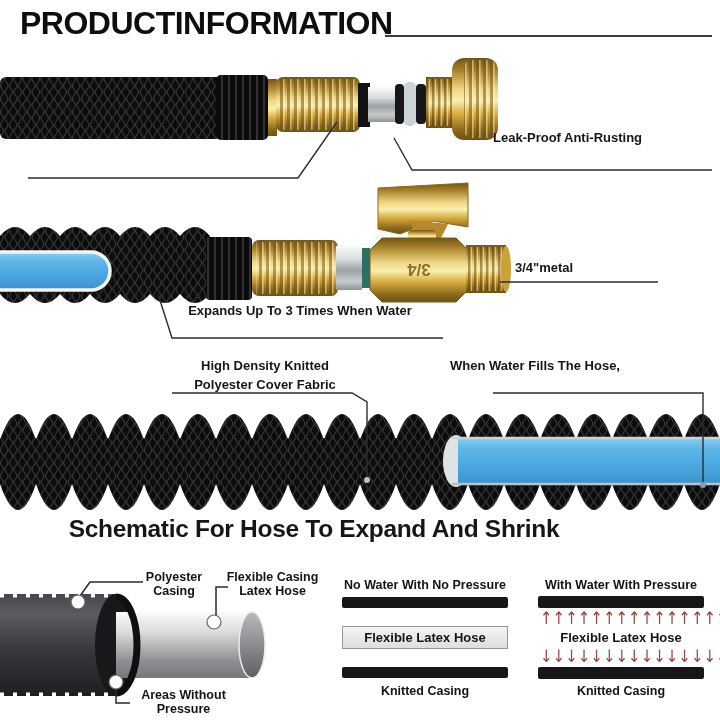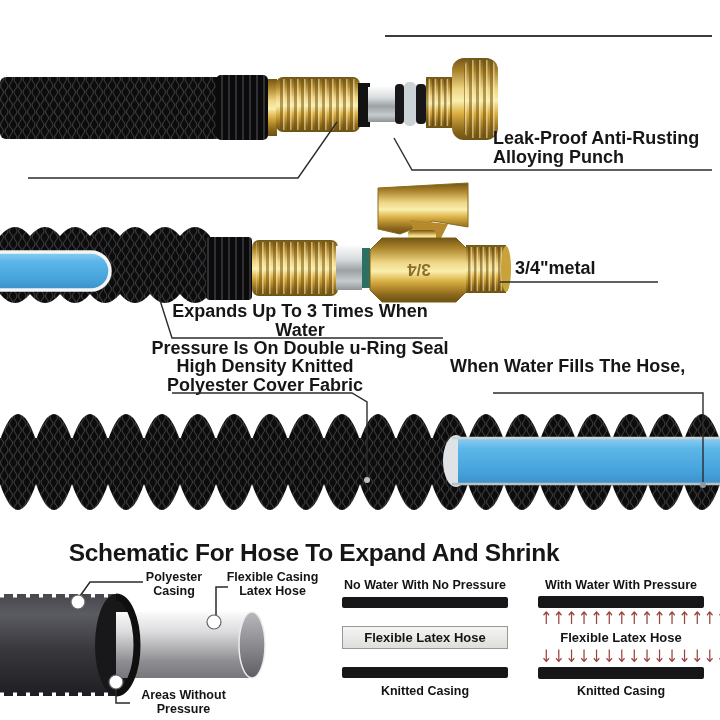--- a/index.html
+++ b/index.html
@@ -1,40 +1,41 @@
 <!DOCTYPE html>
 <html><head>
 <meta charset="utf-8">
 <style>
   html,body{margin:0;padding:0;background:#fff;}
   #stage{position:relative;width:720px;height:720px;background:#fff;overflow:hidden;
          font-family:"Liberation Sans","DejaVu Sans",sans-serif;color:#161616;}
   .abs{position:absolute;}
-  .lbl{font-weight:700;font-size:18px;line-height:18.5px;color:#161616;}
+  .lbl{font-weight:700;font-size:13px;line-height:18.5px;color:#161616;}
   .center{text-align:center;}
   .right{}
   #page-title{left:20px;top:5px;font-size:32px;font-weight:700;letter-spacing:-0.5px;color:#0e0e0e;}
   #title-rule{left:385px;top:35px;width:327px;height:2px;background:#3c3c3c;}
   .small-lbl{font-weight:700;font-size:12.5px;line-height:14px;color:#141414;}
   .panel{position:absolute;width:166px;}
   .pbar{position:absolute;left:0;width:166px;height:11px;background:#17171a;border-radius:2px;}
   .gray-box{position:absolute;left:0;width:164px;height:21px;border:1px solid #98989a;
             background:linear-gradient(180deg,#f4f4f2,#dededb);
             display:flex;align-items:center;justify-content:center;}
   .arrow-row{position:absolute;left:2px;width:162px;display:flex;justify-content:space-between;
              font-size:15px;line-height:22px;height:22px;font-family:"DejaVu Sans",sans-serif;}
   .p-arrow{display:inline-block;transform:scaleY(1.15);}
-  #schematic-heading{left:58px;top:515px;width:512px;font-size:24.5px;font-weight:700;letter-spacing:-0.3px;margin-top:24px;}
+  #schematic-heading{left:58px;top:515px;width:512px;font-size:24.5px;font-weight:700;letter-spacing:-0.3px;}
   svg{display:block;}
 </style>
 </head>
 <body>
 
 <div id="stage">
 
+  <div id="page-title" class="abs">PRODUCTINFORMATION</div>
   <div id="title-rule" class="abs"></div>
 
   <svg width="0" height="0">
     <defs>
       <linearGradient id="gold" x1="0" y1="0" x2="0" y2="1">
         <stop offset="0" stop-color="#705615"></stop>
           <stop offset="0.15" stop-color="#a9822a"></stop>
         <stop offset="0.38" stop-color="#eed584"></stop>
           <stop offset="0.52" stop-color="#f9efae"></stop>
         <stop offset="0.68" stop-color="#d9ae41"></stop>
@@ -110,21 +111,20 @@
       <rect x="452" y="8" width="46" height="82" rx="12" fill="url(#gold)"></rect>
       <rect x="464" y="10" width="32" height="78" rx="8" fill="url(#gribs)"></rect>
     </g>
     <g stroke="#2c2c2c" stroke-width="1.4">
       <path d="M28,128 L298,128 L337,72" fill="none"></path>
       <path d="M394,88 L412,120 L712,120" fill="none"></path>
     </g>
   </svg>
   <div class="abs lbl" style="left:493px;top:129px">
     <div>Leak-Proof Anti-Rusting</div>
-    <div>Alloying Punch</div>
   </div>
 
   <svg class="abs" style="left:0;top:182px" width="720" height="168" viewBox="0 0 720 168">
     <path fill="url(#braid)" d="M0,54 q15,-18 30,0 q15,-18 30,0 q15,-18 30,0 q15,-18 30,0 q15,-18 30,0 q15,-18 30,0 q15,-18 30,0
          L210,112 q-15,18 -30,0 q-15,18 -30,0 q-15,18 -30,0 q-15,18 -30,0 q-15,18 -30,0 q-15,18 -30,0 q-15,18 -30,0 Z"></path>
     <rect x="-18" y="70" width="128" height="38" rx="19" fill="url(#blueG)" stroke="#f4f4f4" stroke-width="3.5"></rect>
     <rect x="206" y="55" width="46" height="63" rx="4" fill="url(#bribs)"></rect>
     <g>
       <rect x="252" y="58" width="86" height="56" rx="7" fill="url(#gold)"></rect>
       <rect x="256" y="60" width="78" height="52" fill="url(#gribs)"></rect>
@@ -144,21 +144,20 @@
       </g>
     </g>
     <g stroke="#2c2c2c" stroke-width="1.4">
       <line x1="500" y1="100" x2="658" y2="100"></line>
       <path d="M158,112 L172,156 L443,156" fill="none"></path>
     </g>
   </svg>
   <div class="abs lbl" style="left:515px;top:259px">3/4"metal</div>
   <div class="abs lbl center" style="left:150px;top:302px;width:300px">
     <div>Expands Up To 3 Times When Water</div>
-    <div>Pressure Is On Double u-Ring Seal</div>
   </div>
 
   <div class="abs lbl center" style="left:150px;top:357px;width:230px">
     <div>High Density Knitted</div>
     <div>Polyester Cover Fabric</div>
   </div>
   <div class="abs lbl right" style="left:450px;top:357px;width:250px">
     <div>When Water Fills The Hose,</div>
   </div>
 

